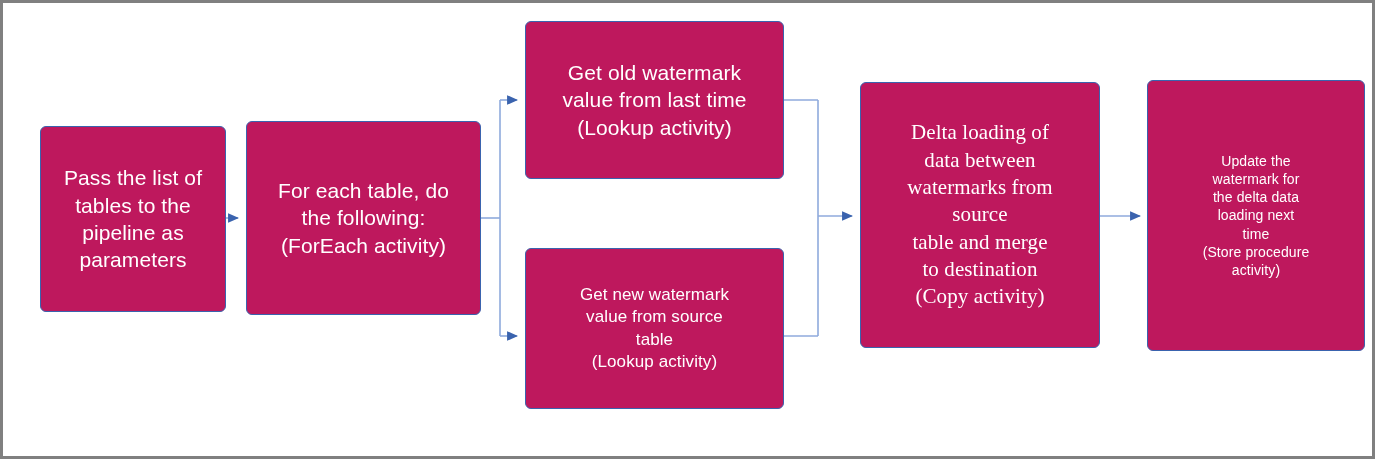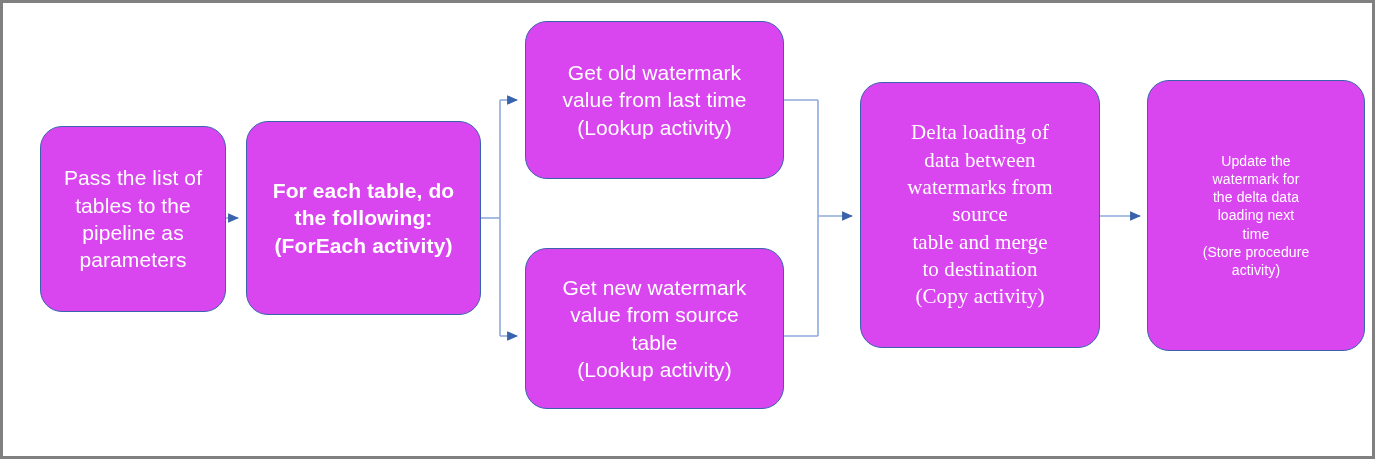--- a/index.html
+++ b/index.html
@@ -32,45 +32,45 @@
   #wires {
     position: absolute;
     left: 0;
     top: 0;
     width: 1375px;
     height: 459px;
   }
   .node {
     position: absolute;
     box-sizing: border-box;
-    background: #d946ef;
+    background: #be185d;
     border: 1px solid #3A63AE;
-    border-radius: 22px;
+    border-radius: 6px;
     color: #FFFFFF;
     display: flex;
     align-items: center;
     justify-content: center;
     text-align: center;
     line-height: 1.30;
     letter-spacing: 0.1px;
     -webkit-font-smoothing: antialiased;
   }
   .node .label {
     display: block;
     width: 100%;
     padding: 0 8px;
     box-sizing: border-box;
     white-space: pre-line;
   }
 
   
   #node-pass      { left: 12px;   top: 126px; width: 186px; height: 186px; font-size: 21px; margin-left: 28px; }
-  #node-foreach   { left: 246px;  top: 121px; width: 235px; height: 194px; font-size: 21px; font-weight: bold; }
+  #node-foreach   { left: 246px;  top: 121px; width: 235px; height: 194px; font-size: 21px; }
   #node-old-wm    { left: 525px;  top: 21px;  width: 259px; height: 158px; font-size: 21px; }
-  #node-new-wm    { left: 525px;  top: 248px; width: 259px; height: 161px; font-size: 21px; }
+  #node-new-wm    { left: 525px;  top: 248px; width: 259px; height: 161px; font-size: 17px; }
   #node-delta     { left: 860px;  top: 82px;  width: 240px; height: 266px; font-size: 21px; font-family: Liberation Serif, serif; }
   #node-update    { left: 1147px; top: 80px;  width: 218px; height: 271px; font-size: 14px; }
 </style>
 </head>
 <body>
 
 <div id="canvas">
 
   <svg id="wires" viewBox="0 0 1375 459" width="1375" height="459" aria-hidden="true">
     <defs>

